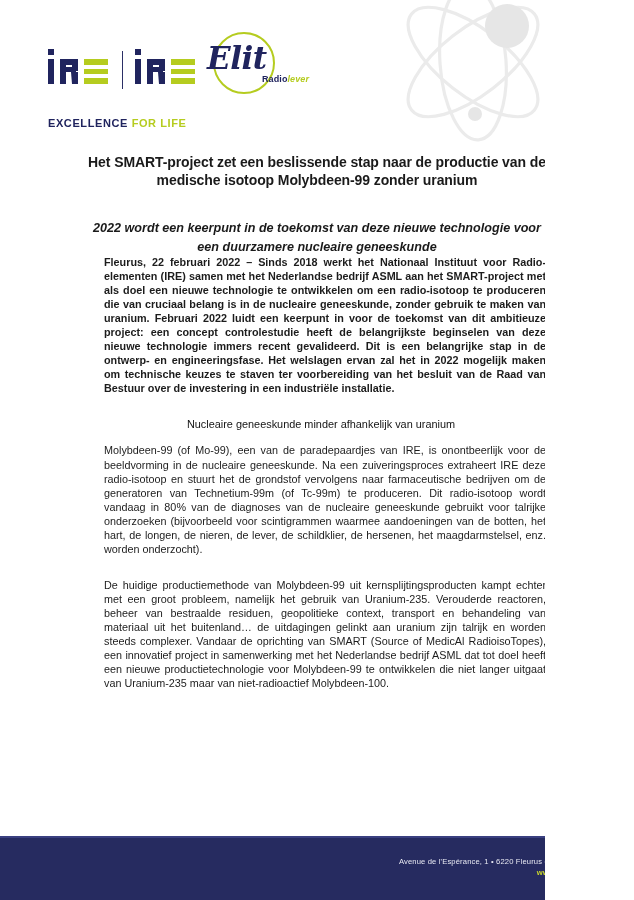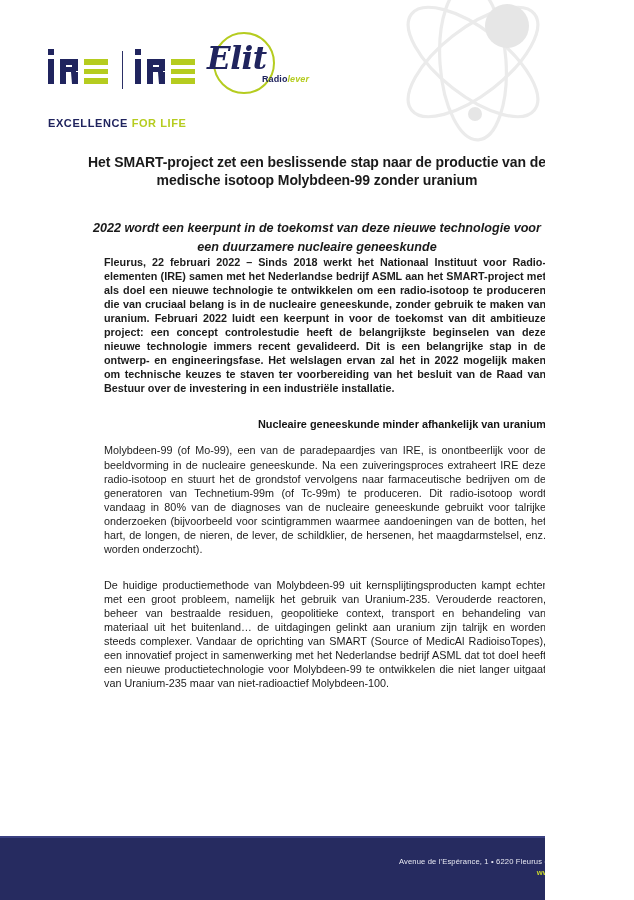--- a/index.html
+++ b/index.html
@@ -166,24 +166,24 @@
     line-height: 14.05px;
     color: #1c1c1c;
     text-align: justify;
   }
   p.para-bold {
     font-weight: bold;
   }
   h3.subhead {
     margin: 0 0 12px 0;
     font-size: 10.9px;
-    font-weight: bold;
+    font-weight: normal;
     line-height: 14px;
     color: #141414;
-    text-align: right;
+    text-align: center;
   }
   .spacer-lg { height: 9px; }
 
   
   .footer {
     position: absolute;
     left: 0;
     bottom: 0;
     width: 634px;
     height: 62px;

